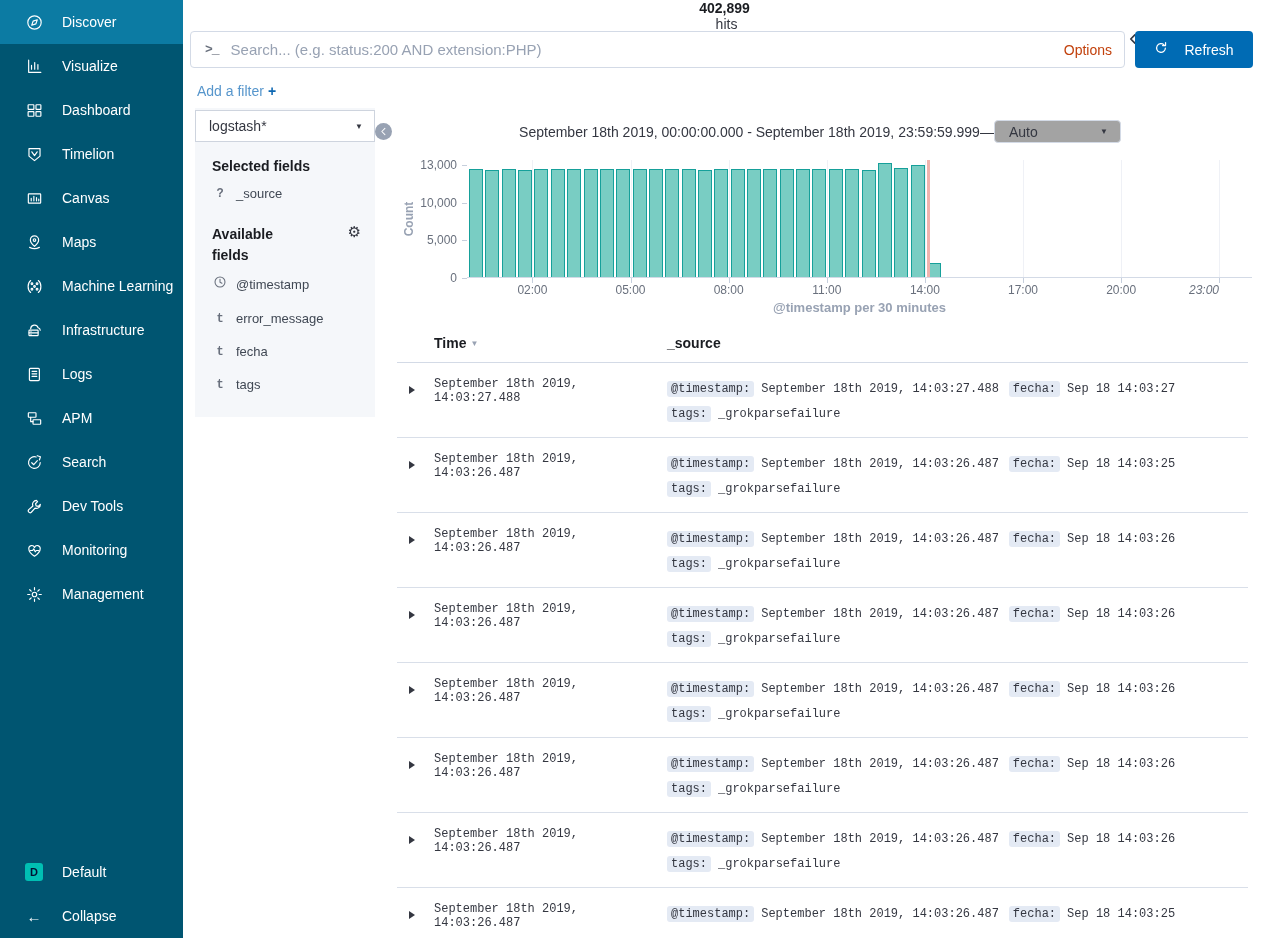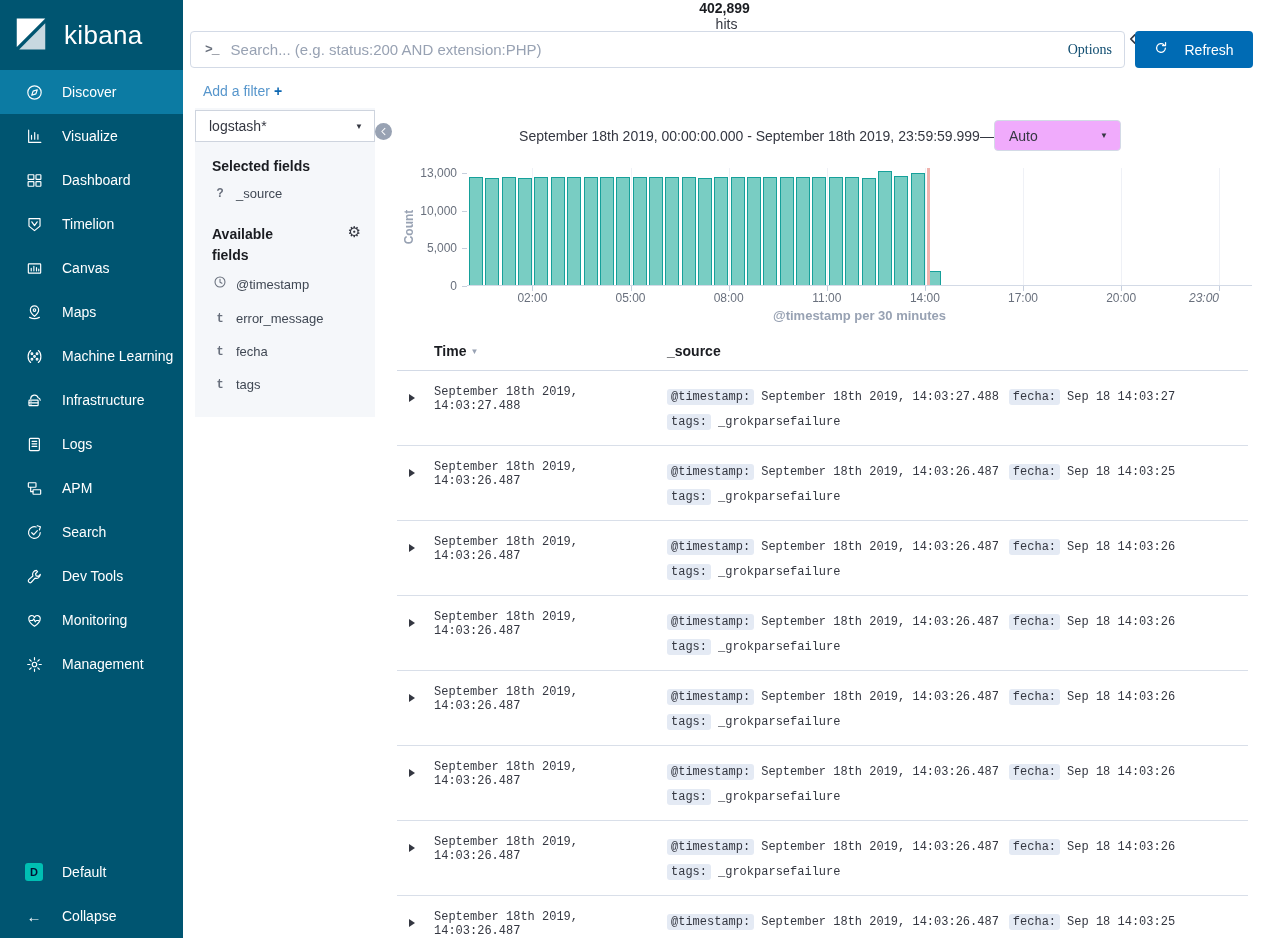--- a/index.html
+++ b/index.html
@@ -28,25 +28,25 @@
   .hits-label { margin-left:4px; color:#343741; }
   .topmenu { margin-left:auto; display:flex; align-items:center; gap:21px; color:#343741; }
   .topmenu .tm-item { cursor:pointer; display:flex; align-items:center; gap:5px; }
   .tm-icon svg { stroke:#343741; fill:none; stroke-width:1.6; stroke-linecap:round; stroke-linejoin:round; }
 
   .search-row { display:flex; align-items:stretch; gap:10px; padding:1px 12px 6px 7px; height:44px; }
   .search-box { flex:1; border:1px solid #d3dae6; border-radius:4px; background:#fff; display:flex; align-items:center; padding:0 12px 0 14px; gap:12px; }
   .console-glyph { font-family:"Liberation Mono", monospace; color:#69707d; font-size:13px; font-weight:700; letter-spacing:-1px; }
   .search-input { flex:1; border:none; outline:none; font-family:"Liberation Sans",sans-serif; font-size:15px; color:#343741; }
   .search-input::placeholder { color:#98a2b3; }
-  .options-link { color:#0c4a6e; cursor:pointer;font-family:Liberation Serif, serif; }
+  .options-link { color:#c2410c; cursor:pointer; }
   .refresh-btn { width:118px; background:#006bb4; color:#fff; border:none; border-radius:4px; font-size:14px; display:flex; align-items:center; justify-content:center; gap:16px; cursor:pointer; font-family:inherit; }
   .refresh-btn svg { stroke:#fff; fill:none; stroke-width:1.4; stroke-linecap:round; stroke-linejoin:round; }
 
-  .filter-row { padding:9px 0 9px 20px; }
+  .filter-row { padding:9px 0 9px 14px; }
   .add-filter-label { color:#5796cc; cursor:pointer; }
   .add-filter-plus { color:#0d67b2; font-weight:700; margin-left:4px; }
 
   
   .content { display:flex; flex:1; min-height:0; }
   .fields-panel { width:180px; min-width:180px; background:#f5f7fa; align-self:flex-start; padding-bottom:16px;margin-left:12px; }
   .index-select { height:32px; margin-top:2px; background:#fff; border:1px solid #ced4de; display:flex; align-items:center; justify-content:space-between; padding:0 11px 0 13px; cursor:pointer; }
   .caret-down { font-size:8px; color:#343741; }
   .panel-heading { font-size:14px; font-weight:700; color:#1a1c21; line-height:21px; }
   .panel-section { padding:14px 14px 0 17px; }
@@ -57,21 +57,21 @@
   .field-type { width:14px; text-align:center; font-family:"Liberation Mono",monospace; font-weight:700; font-size:12px; color:#69707d; }
   .field-type svg { stroke:#69707d; fill:none; stroke-width:1.2; stroke-linecap:round; stroke-linejoin:round; }
   .field-name { margin-left:9px; }
 
   
   .viz-area { flex:1; position:relative; min-width:0; }
   .collapse-circle { position:absolute; left:0; top:15px; width:17px; height:17px; border-radius:50%; background:#98a2b3; display:flex; align-items:center; justify-content:center; cursor:pointer; z-index:5; }
   .collapse-circle svg { stroke:#fff; fill:none; stroke-width:1.8; stroke-linecap:round; stroke-linejoin:round; }
   .time-header { display:flex; align-items:center; justify-content:center; padding:12px 0 9px; }
   .range-text { color:#343741; }
-  .interval-select { width:127px; height:31px; border:1px solid #d3dae6; border-radius:4px; background:#f0abfc; display:flex; align-items:center; justify-content:space-between; padding:0 12px 0 14px; cursor:pointer; }
+  .interval-select { width:127px; height:23px; border:1px solid #d3dae6; border-radius:4px; background:#a3a3a3; display:flex; align-items:center; justify-content:space-between; padding:0 12px 0 14px; cursor:pointer; }
 
   #chart { position:relative; margin:8px 0 0 92px; width:785px; height:118px; border-bottom:1px solid #d3dae6; }
   .gridline { position:absolute; top:0; bottom:0; width:1px; background:#eff1f6; }
   .x-tickmark { position:absolute; bottom:-6px; width:1px; height:5px; background:#c6cfdd; }
   .y-tickmark { position:absolute; left:-5px; width:5px; height:1px; background:#c6cfdd; }
   .bar { position:absolute; bottom:0; width:14px; background:#79cdc3; border:1px solid #16a09a; border-bottom:none; cursor:pointer; }
   .time-marker { position:absolute; top:0; bottom:0; width:3px; background:#f0b3ae; }
   .y-label { position:absolute; right:calc(100% + 10px); transform:translateY(-50%); font-size:12px; color:#69707d; white-space:nowrap; }
   .count-label { position:absolute; left:-58px; top:59px; transform:translate(-50%,-50%) rotate(-90deg); font-size:12px; font-weight:700; color:#98a2b3; }
   #chart-xlabels { position:relative; margin-left:92px; width:785px; height:20px; }
@@ -92,29 +92,20 @@
   .row-source { flex:1; font-family:"Liberation Mono",monospace; font-size:12px; color:#343741; line-height:25px; padding-right:8px; }
   .badge { background:#e4eaf4; border-radius:3px; padding:1px 4px; margin-right:7px; }
   .val { margin-right:10px; }
 </style>
 </head>
 <body>
 
 <div class="app">
 
   <aside class="sidebar">
-    <div class="logo">
-      <span>
-        <svg width="38" height="38" viewBox="0 0 32 32">
-            <polygon points="4,3 28,3 4,27" fill="#ffffff"></polygon>
-            <polygon points="28,7 28,29 6,29" fill="#c8d8e0"></polygon>
-          </svg>
-      </span>
-      <span class="logo-text">kibana</span>
-    </div>
     <nav id="nav-list">
         <div class="nav-item active">
           <span class="nav-icon">
             <svg width="17" height="17" viewBox="0 0 16 16">
               <circle cx="8" cy="8" r="6.3"></circle>
               <path d="M10.6 5.4 9.3 9.3 5.4 10.6 6.7 6.7Z"></path>
             </svg>
           </span>
           <span class="nav-label">Discover</span>
         </div>

